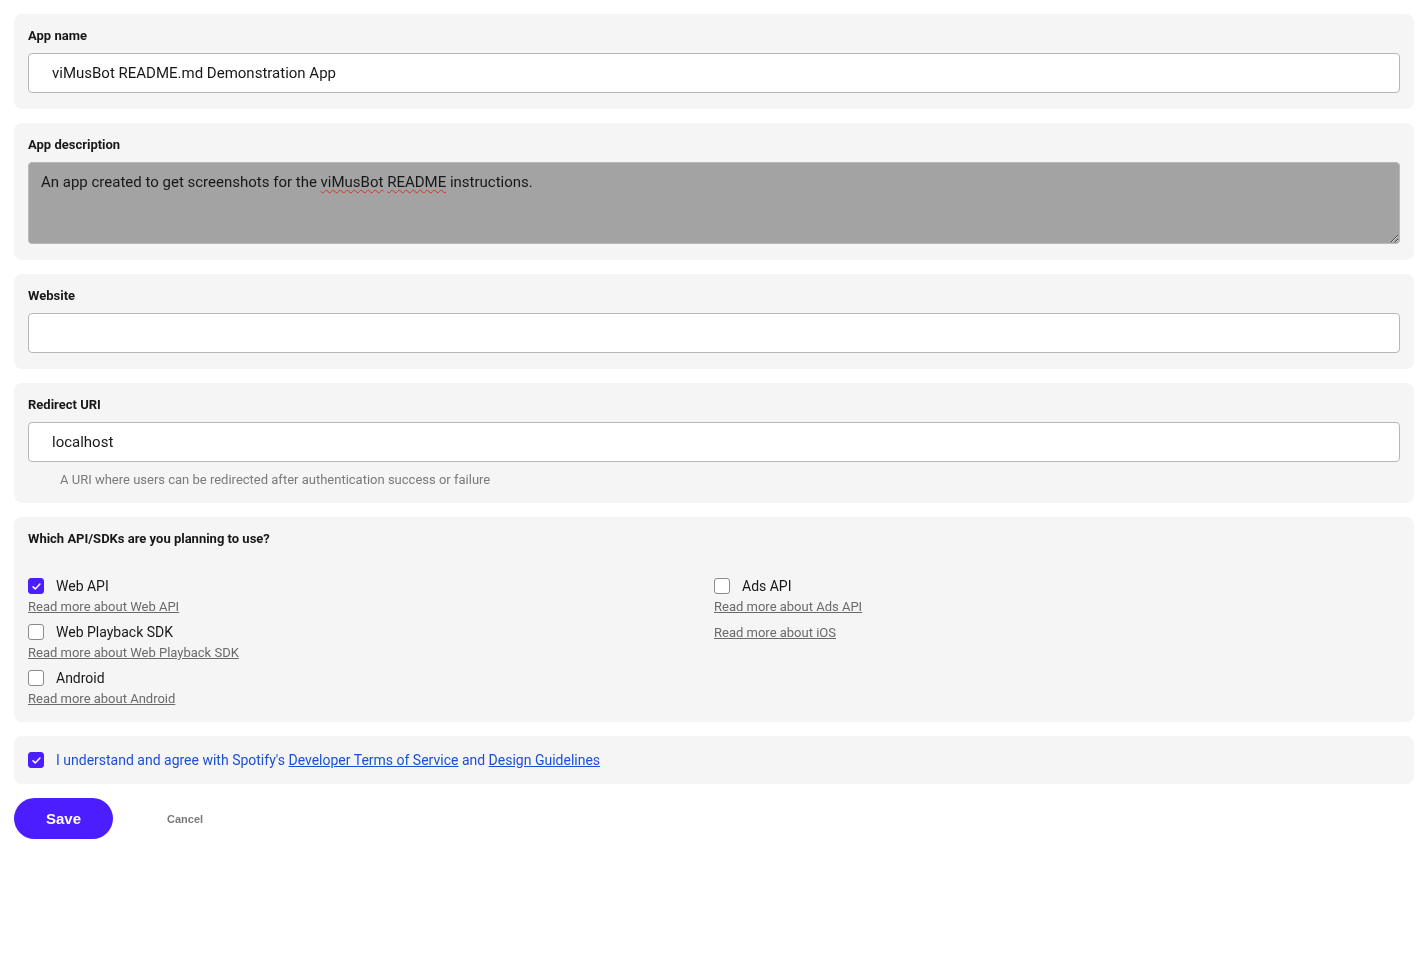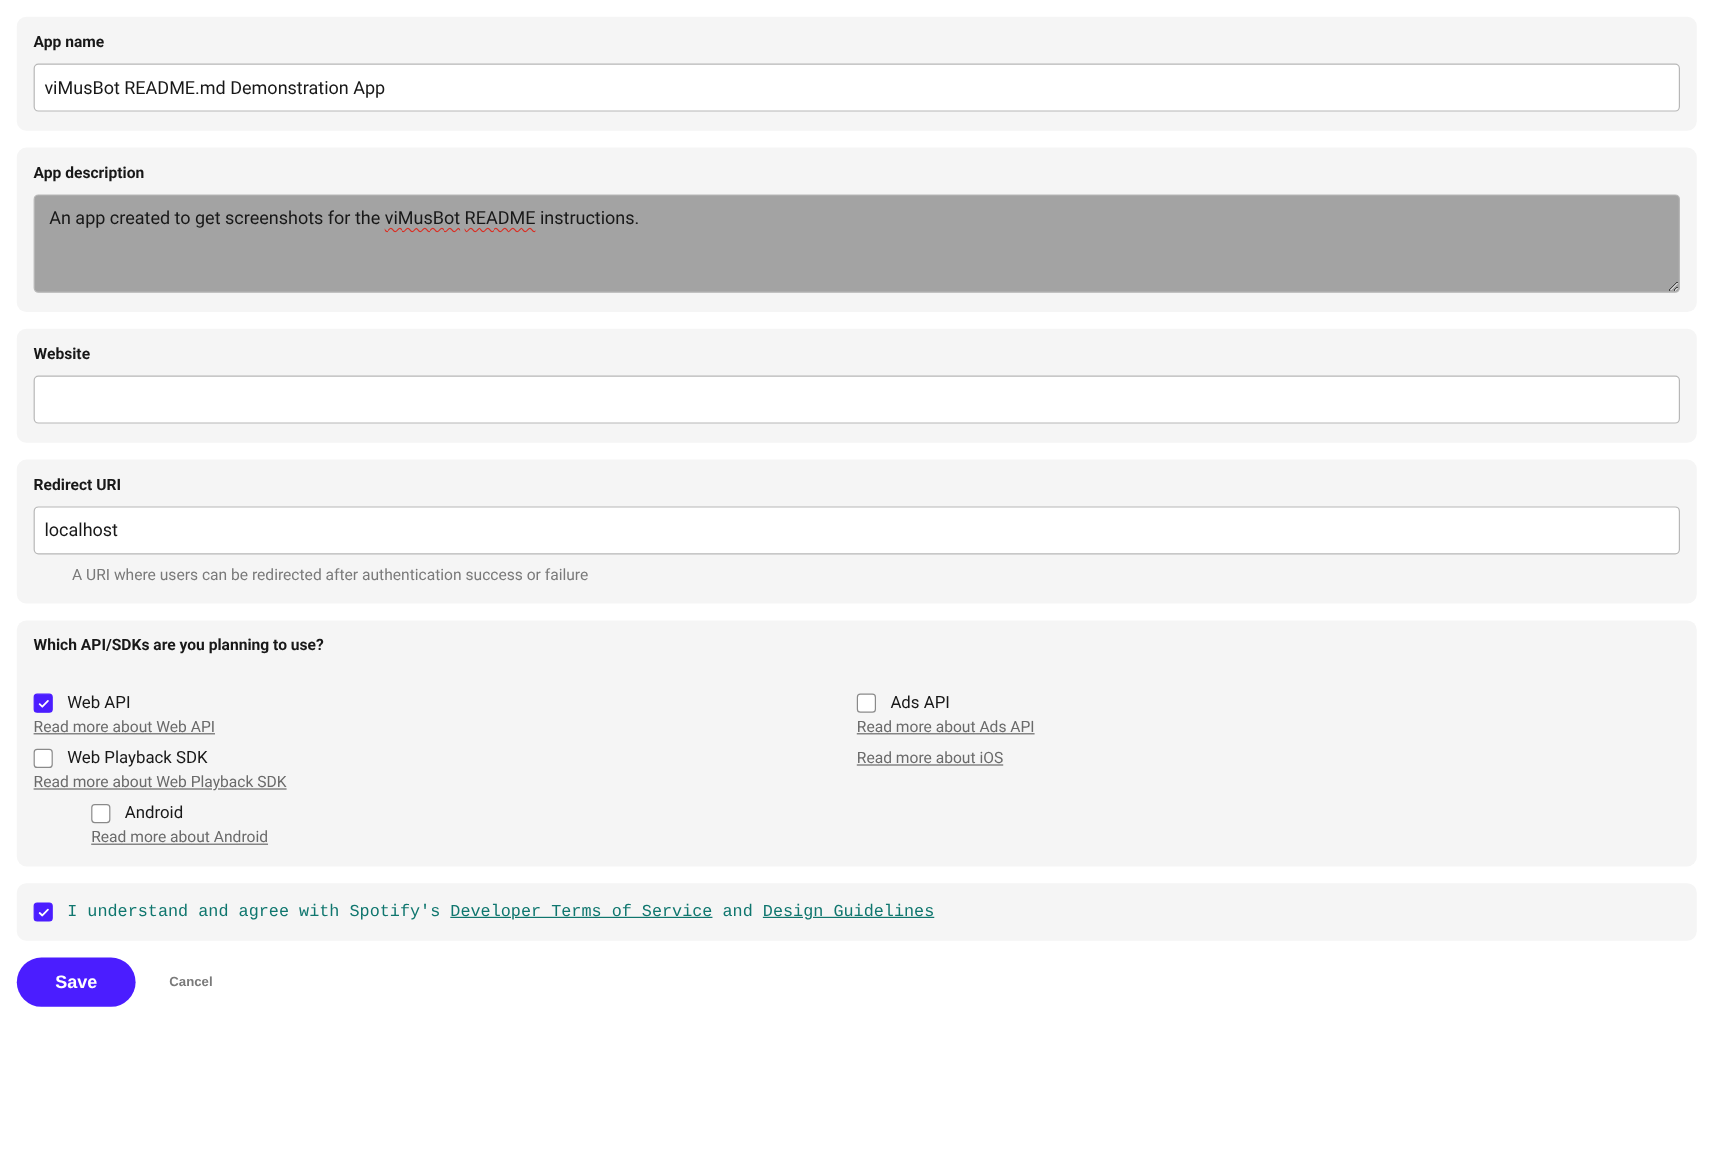--- a/index.html
+++ b/index.html
@@ -28,21 +28,21 @@
       font-weight: 700;
       font-size: 13px;
       margin-bottom: 10px;
       color: #181818;
     }
     input[type="text"], textarea {
       width: 100%;
       background: #ffffff;
       border: 1px solid #b7b7b7;
       border-radius: 4px;
-      padding: 10px 8px;
+      padding: 10px 23px;
       font-size: 15px;
       font-family: inherit;
       color: #181818;
       outline: none;
     }
     .helper {
       font-size: 13px;
       color: #7a7a7a;
       margin-top: 10px;
       margin-left: 32px;
@@ -98,31 +98,30 @@
       cursor: pointer;
       display: inline-block;
     }
     .terms-row {
       display: flex;
       align-items: center;
       gap: 12px;
     }
     .terms-text {
       font-size: 14px;
-      color: #0f766e;
-      font-family: Liberation Mono, monospace;
+      color: #1d4ed8;
     }
     .terms-text .u {
       text-decoration: underline;
       cursor: pointer;
     }
     .btn-row {
       display: flex;
       align-items: center;
-      gap: 28px;
+      gap: 54px;
       margin-top: 12px;
     }
     .btn-save {
       background: #4b1dff;
       color: #ffffff;
       border: none;
       border-radius: 999px;
       padding: 12px 32px;
       font-size: 15px;
       font-weight: 700;
@@ -183,21 +182,21 @@
         </div>
         <a class="readmore">Read more about Web API</a>
       </div>
       <div class="sdk-item">
         <div class="check-row">
           <span class="checkbox"></span>
           <span class="check-label">Web Playback SDK</span>
         </div>
         <a class="readmore">Read more about Web Playback SDK</a>
       </div>
-      <div class="sdk-item" style="margin-bottom:0;margin-left:48px;">
+      <div class="sdk-item" style="margin-bottom:0;">
         <div class="check-row">
           <span class="checkbox"></span>
           <span class="check-label">Android</span>
         </div>
         <a class="readmore">Read more about Android</a>
       </div>
     </div>
     <div class="sdk-col">
       <div class="sdk-item">
         <div class="check-row">

